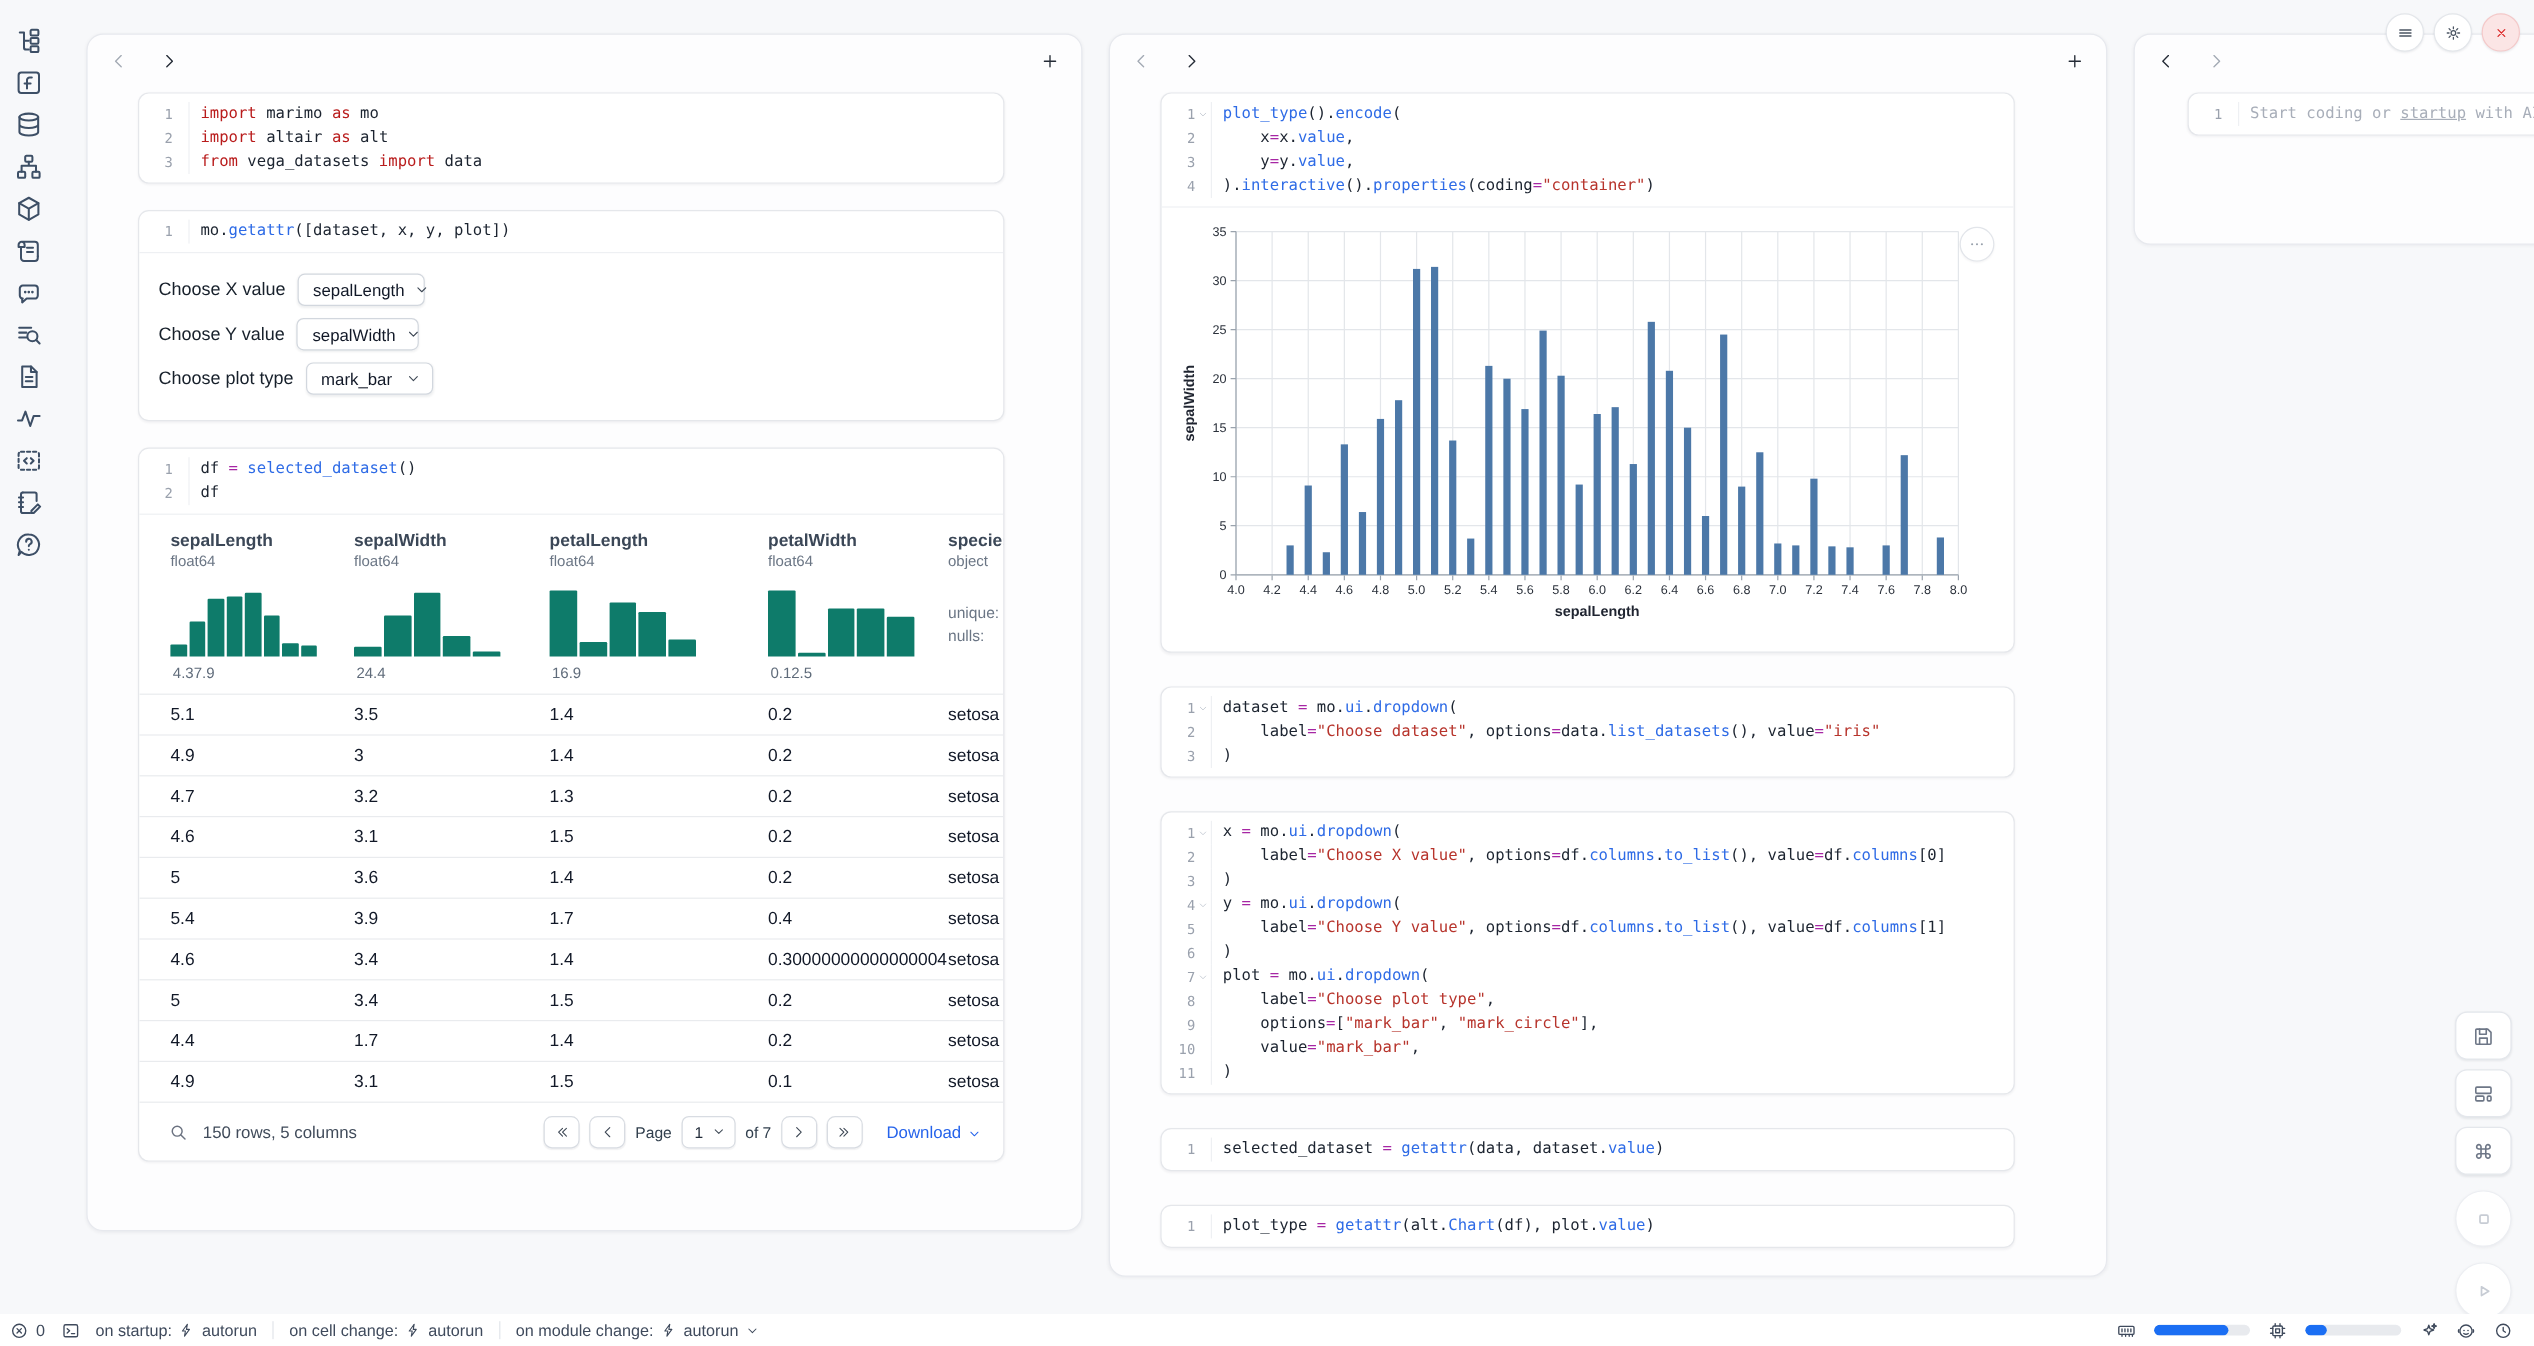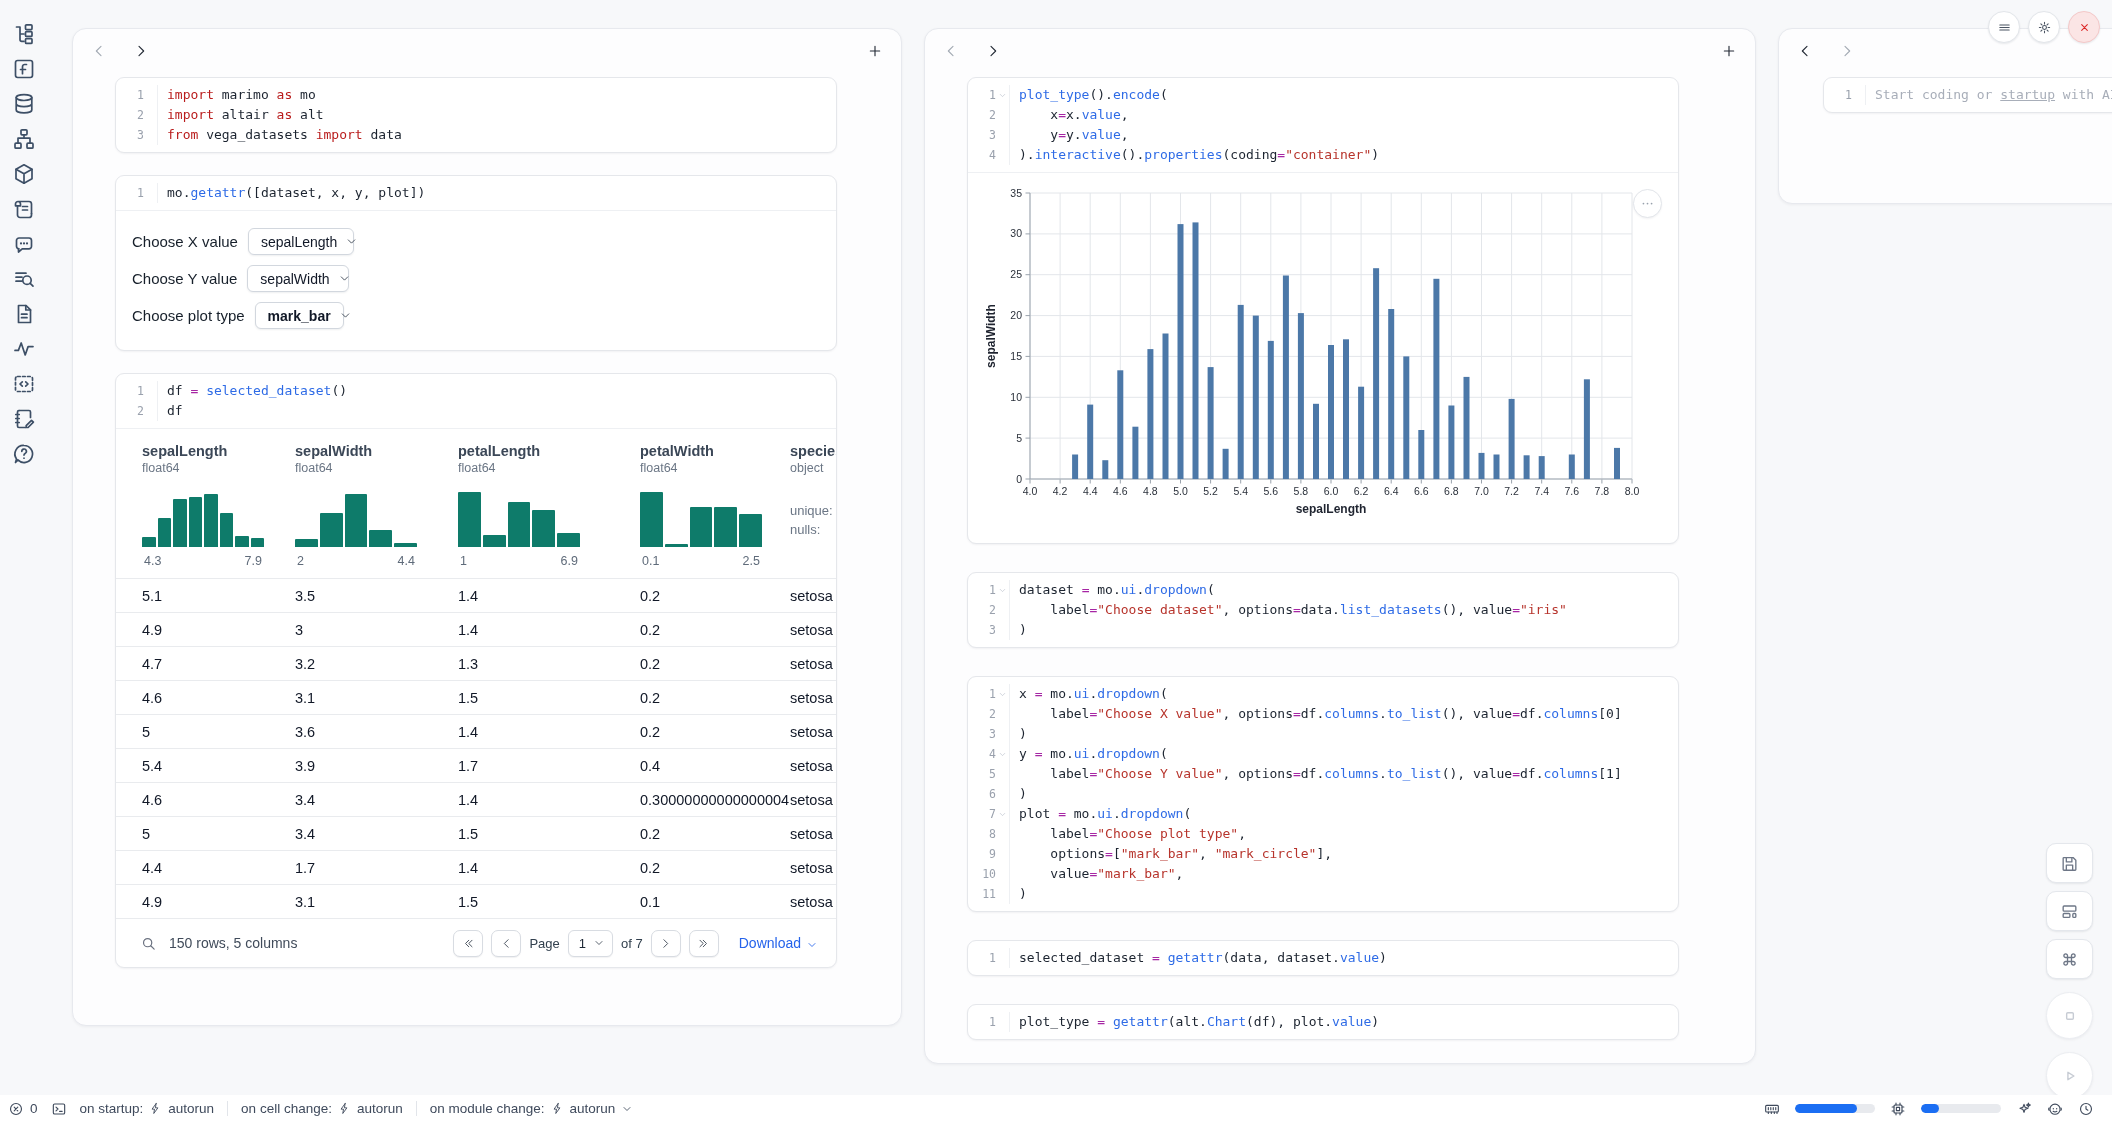--- a/index.html
+++ b/index.html
@@ -55,21 +55,21 @@
   .fake-select .chev{color:#3f4956;} .fake-select .chev svg{width:13px;height:13px;}
 
   
   .tbl{overflow:hidden;}
   .tbl-grid{display:grid;grid-template-columns:153px 163px 182px 150px 200px;padding-left:26px;}
   .th{padding-top:14px;}
   .th-name{font-weight:bold;font-size:14.5px;color:#3b4757;}
   .th-type{font-size:12.5px;color:#6b7685;margin-top:2px;}
   .hist{height:62px;width:122px;display:flex;align-items:flex-end;gap:2px;margin-top:10px;}
   .hist i{flex:1;display:block;border-radius:1px 1px 0 0;}
-  .th-range{display:flex;justify-content:space-between;width:118px;font-size:12.5px;
+  .th-range{display:flex;width:118px;font-size:12.5px;
             color:#5f6b7a;margin-top:7px;padding:0 2px 10px;}
   .th-meta{margin-top:26px;font-size:13px;color:#6b7685;line-height:19px;}
   .tr{display:grid;grid-template-columns:153px 163px 182px 150px 200px;padding-left:26px;
       height:33px;align-items:center;border-top:1px solid #e9ebee;font-size:14.5px;color:#111827;}
   .tbl-footer{display:flex;align-items:center;height:48px;padding:0 18px 0 24px;gap:12px;
               border-top:1px solid #e9ebee;}
   .search-ic{color:#6b7280;} .search-ic svg{width:17px;height:17px;}
   .tbl-summary{font-size:14px;color:#404b5a;}
   .pg{margin-left:auto;display:flex;align-items:center;gap:8px;}
   .pg-btn{width:28px;height:25px;border:1px solid #d8dce2;border-radius:7px;background:#fff;cursor:pointer;
@@ -280,21 +280,21 @@
                   <span>sepalWidth</span>
                   <span class="chev">
                     <svg viewBox="0 0 24 24" fill="none" stroke="currentColor" stroke-width="1.7" stroke-linecap="round" stroke-linejoin="round">
                       <path d="M6 9l6 6 6-6"></path>
                     </svg>
                   </span>
                 </span>
               </div>
               <div class="dd-row">
                 <span class="dd-label">Choose plot type</span>
-                <span class="fake-select" style="width: 89px; font-weight: bold;">
+                <span class="fake-select" style="width: 106px;">
                   <span>mark_bar</span>
                   <span class="chev">
                     <svg viewBox="0 0 24 24" fill="none" stroke="currentColor" stroke-width="1.7" stroke-linecap="round" stroke-linejoin="round">
                       <path d="M6 9l6 6 6-6"></path>
                     </svg>
                   </span>
                 </span>
               </div>
             </div>
           </div>

